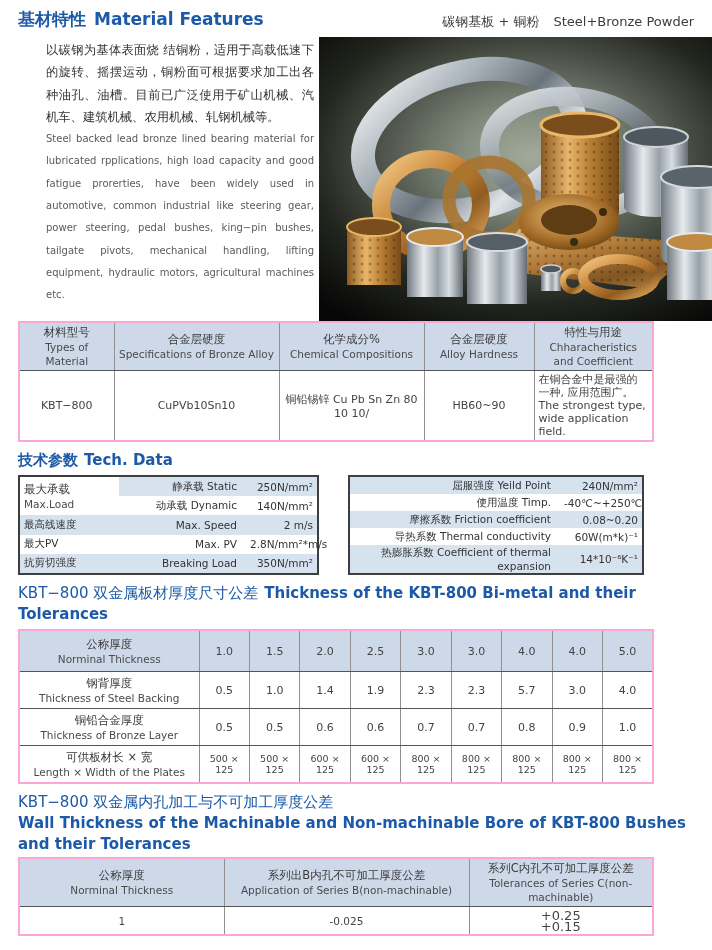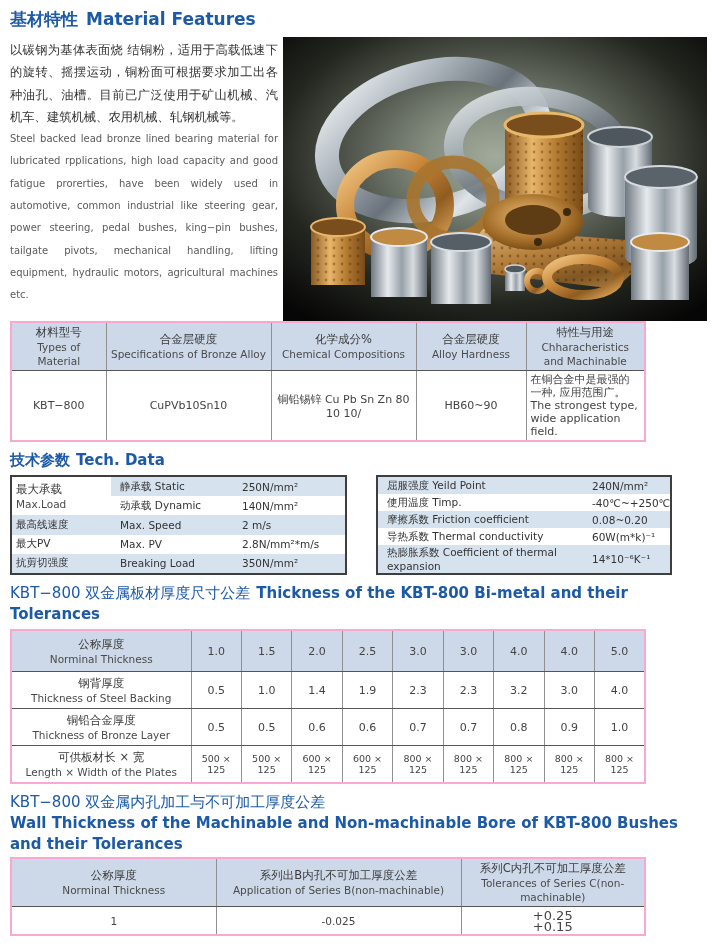--- a/index.html
+++ b/index.html
@@ -1,75 +1,78 @@
 <!DOCTYPE html>
 <html><head>
 <meta charset="utf-8">
 <style>
   html,body{margin:0;padding:0;background:#fff;}
   .page{
     position:relative;width:712px;height:950px;overflow:hidden;box-sizing:border-box;
-    padding:8px 10px 0;background:#fff;
+    padding:8px 18px 0;background:#fff;
     font-family:"DejaVu Sans","Liberation Sans",sans-serif;color:#333;
   }
   
   .top{display:flex;justify-content:space-between;align-items:flex-end;margin-bottom:6px;}
   .h1{font-size:17px;font-weight:bold;color:#1c5aa8;}
   .h1 .zh{margin-right:8px;}
   .tag{font-size:13px;color:#3c3c3c;}
   .tag .zh{margin-right:14px;}
   .sec-h{font-size:15px;color:#1c5aa8;margin:8px 0 4px;line-height:21px;}
   .sec-h .zh{font-weight:600;margin-right:6px;}
   .sec-h .en{font-weight:bold;}
   .sec-h.light .zh{font-weight:500;}
   
   .intro{display:flex;gap:5px;}
-  .intro-text{width:268px;flex:none;}
+  .intro-text{width:268px;flex:none;margin-left:28px;}
   .p-zh{font-size:12.3px;line-height:22.3px;text-align:justify;color:#333;margin:2px 0 0;}
   .p-en{font-size:10px;line-height:22.3px;text-align:justify;color:#5a5a5a;margin:0;}
   .photo{flex:none;width:424px;height:284px;}
   
   table{border-collapse:collapse;table-layout:fixed;}
   .tbl{border:2px solid #f9a8d4;width:636px;}
   .tbl td{
     border-left:1px solid #909090;border-right:1px solid #909090;
     border-top:1px solid #555;border-bottom:1px solid #555;
     font-size:11px;color:#444;text-align:center;vertical-align:middle;padding:2px 4px;
     overflow:hidden;
   }
   .hdr td{background:#cdd9e9;}
   .shade td{background:#d7e2ef;}
   .wbg{background:#fff !important;}
   .zh-line{font-size:11.5px;color:#3a3a3a;line-height:15px;}
   .en-line{font-size:10.5px;color:#4a4a4a;line-height:14px;}
   .cell-sm{font-size:8.5px;color:#555;}
   .app-cell{text-align:left !important;font-size:10px;line-height:13px;color:#555;}
-  .al{text-align:left;padding-left:9px !important;}
+  .al{text-align:right;padding-left:9px !important;}
   
   .tech-row{display:flex;gap:29px;}
-  .tech{width:337px;border:2px solid #3e3e3e;}
+  .tech{width:301px;border:2px solid #3e3e3e;}
   .tech2{width:296px;border:2px solid #3e3e3e;}
   .tech td,.tech2 td{font-size:10.5px;height:15px;padding:1px 4px;}
   
   .bm td{height:32px;}
   .bm .hdr-row td{height:36px;}
   
   .tol td{height:23px;font-size:10.5px;}
   .tol .hdr-row td{height:40px;}
   .tol-val{line-height:11px;font-size:13px;}
   .num{font-size:11px;color:#444;}
 </style>
 </head>
 <body>
 
 <div class="page">
 
   <div class="top">
     <div class="h1">
       <span class="zh">基材特性</span><span class="en">Material Features</span>
+    </div>
+    <div class="tag">
+      <span class="zh">碳钢基板 + 铜粉</span><span class="en">Steel+Bronze Powder</span>
     </div>
   </div>
 
   <div class="intro">
     <div class="intro-text">
       <p class="p-zh">以碳钢为基体表面烧 结铜粉，适用于高载低速下的旋转、摇摆运动，铜粉面可根据要求加工出各种油孔、油槽。目前已广泛使用于矿山机械、汽机车、建筑机械、农用机械、轧钢机械等。</p>
       <p class="p-en">Steel backed lead bronze lined bearing material for lubricated rpplications, high load capacity and good fatigue prorerties, have been widely used in automotive, common industrial like steering gear, power steering, pedal bushes, king−pin bushes, tailgate pivots, mechanical handling, lifting equipment, hydraulic motors, agricultural machines etc.</p>
     </div>
     <div class="photo">
       <svg width="424" height="284" viewBox="0 0 424 284">
@@ -182,21 +185,21 @@
       <td>
         <div class="zh-line">化学成分%</div>
         <div class="en-line">Chemical Compositions</div>
       </td>
       <td>
         <div class="zh-line">合金层硬度</div>
         <div class="en-line">Alloy Hardness</div>
       </td>
       <td>
         <div class="zh-line">特性与用途</div>
-        <div class="en-line">Chharacheristics and Machinable</div>
+        <div class="en-line">Chharacheristics and Coefficient</div>
       </td>
     </tr>
     <tr>
       <td style="height:33px" class="num">KBT−800</td>
       <td class="num">CuPVb10Sn10</td>
       <td class="cell-sm">铜铅锡锌 Cu Pb Sn Zn 80 10 10/</td>
       <td class="num">HB60~90</td>
       <td class="app-cell">
         <div>在铜合金中是最强的一种, 应用范围广。</div>
         <div>The strongest type, wide application field.</div>
@@ -311,21 +314,21 @@
       <td>
         <div class="zh-line">钢背厚度</div>
         <div class="en-line">Thickness of Steel Backing</div>
       </td>
       <td class="num">0.5</td>
       <td class="num">1.0</td>
       <td class="num">1.4</td>
       <td class="num">1.9</td>
       <td class="num">2.3</td>
       <td class="num">2.3</td>
-      <td class="num">3.2</td>
+      <td class="num">5.7</td>
       <td class="num">3.0</td>
       <td class="num">4.0</td>
     </tr>
     <tr>
       <td>
         <div class="zh-line">铜铅合金厚度</div>
         <div class="en-line">Thickness of Bronze Layer</div>
       </td>
       <td class="num">0.5</td>
       <td class="num">0.5</td>

